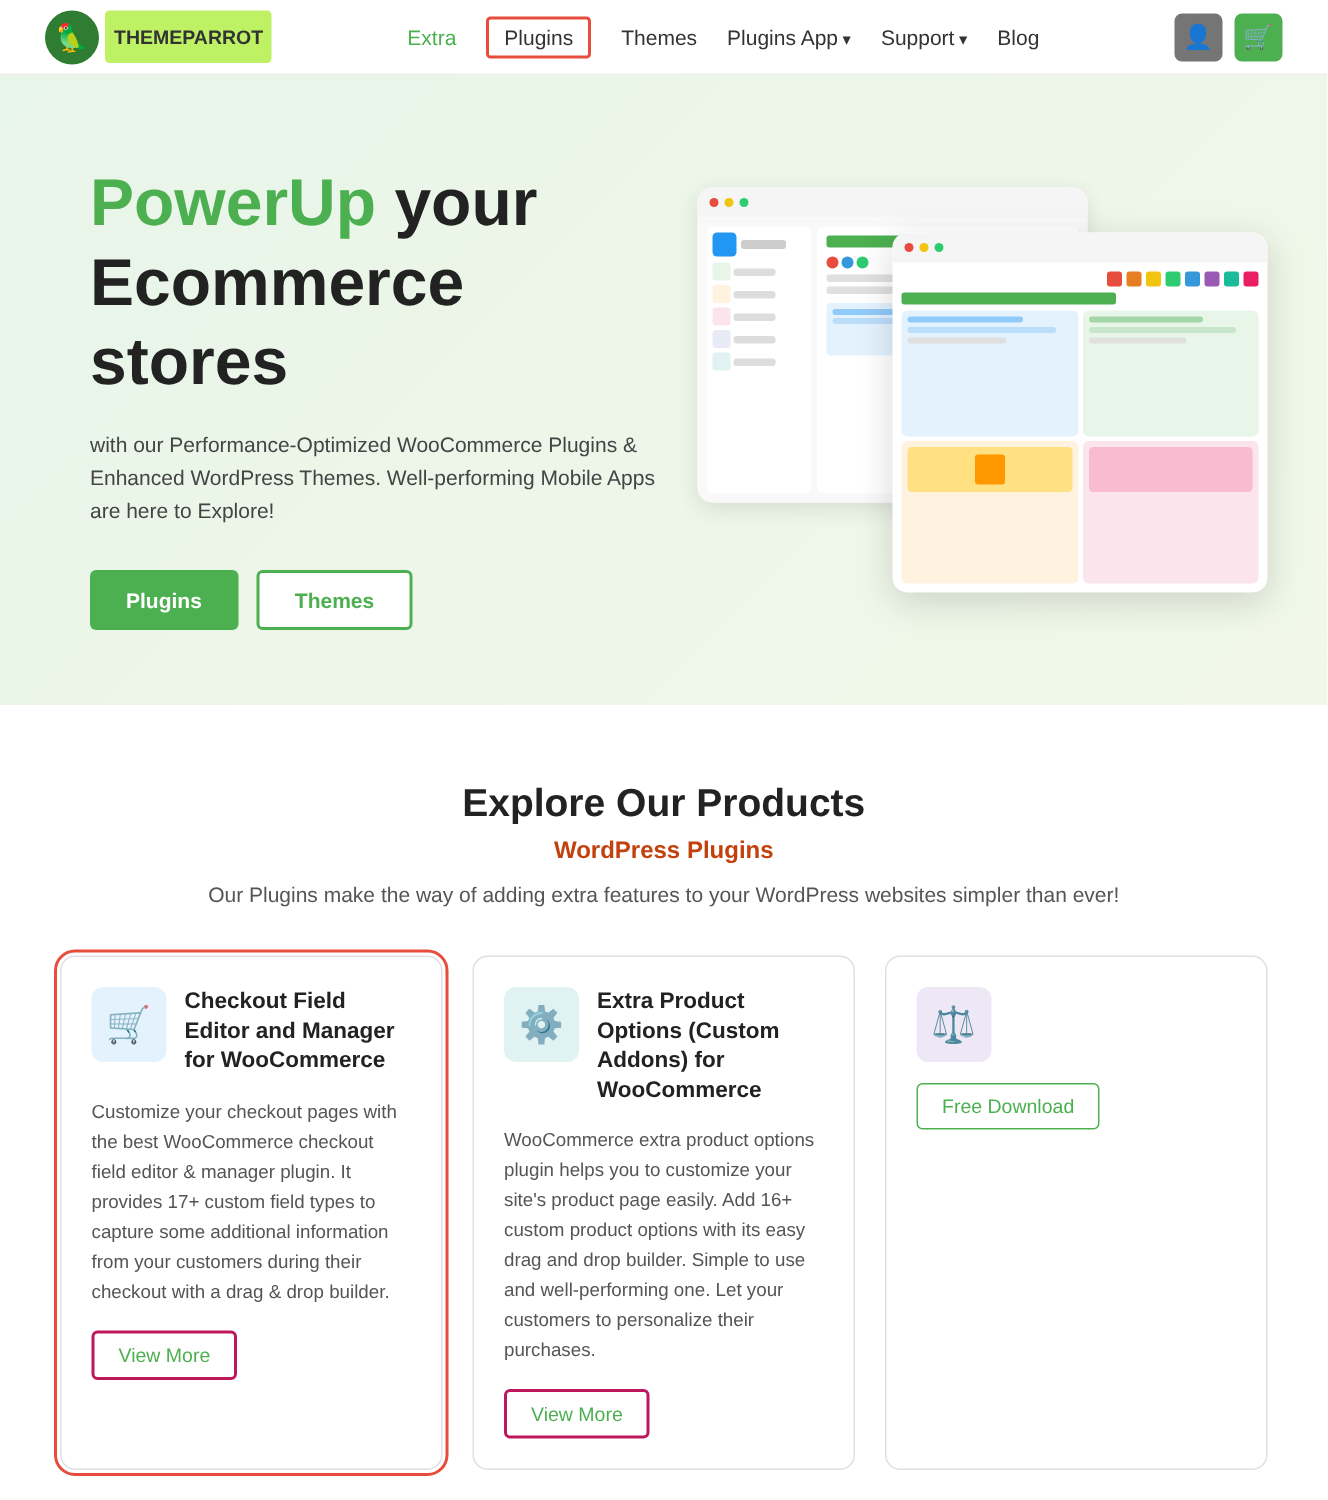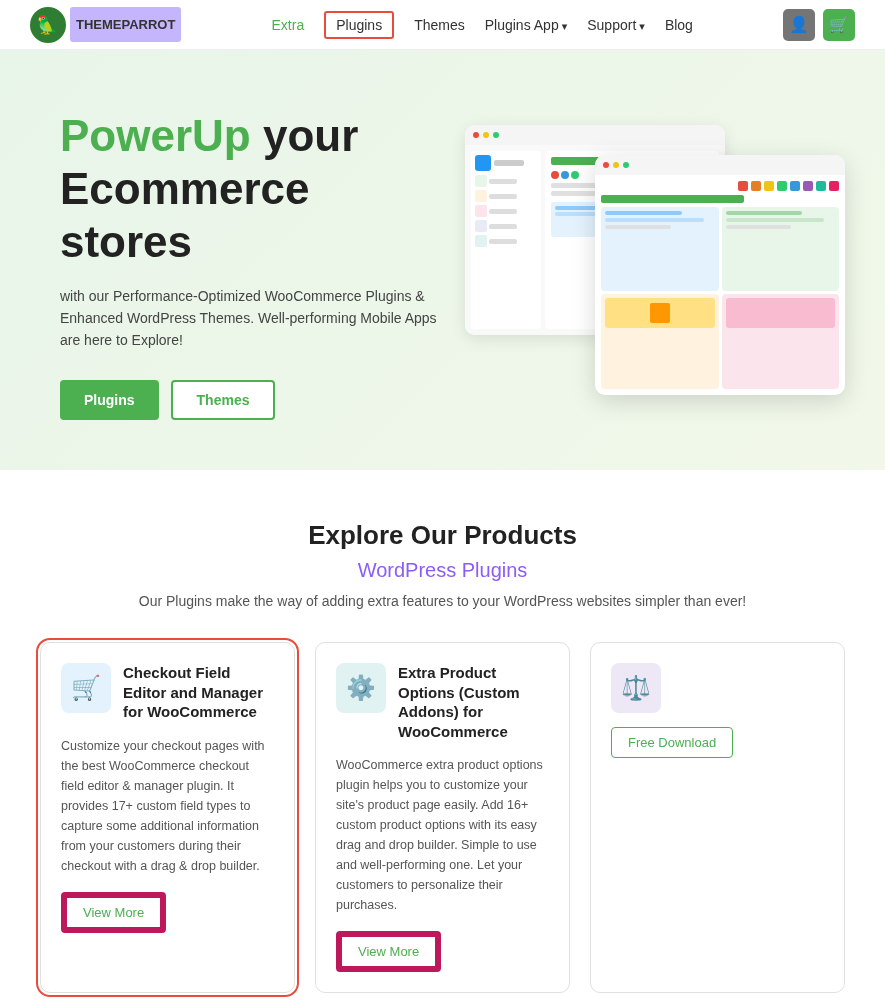--- a/index.html
+++ b/index.html
@@ -23,21 +23,21 @@
     .logo-parrot {
       width: 36px; height: 36px;
       background: #2e7d32;
       border-radius: 50%;
       display: flex; align-items: center; justify-content: center;
       color: #fff; font-size: 18px;
       overflow: hidden;
     }
     .logo-text {
       font-size: 13px; font-weight: bold; color: #333;
-      background: #c4b5fd; padding: 10px 6px; border-radius: 3px;
+      background: #bef264; padding: 10px 6px; border-radius: 3px;
     }
     .navbar-nav {
       display: flex; align-items: center; gap: 20px;
     }
     .nav-item {
       font-size: 14px; color: #333; cursor: pointer; text-decoration: none;
     }
     .nav-item.active { color: #4caf50; }
     .nav-item.plugins-active {
       border: 2px solid #e74c3c;
@@ -126,21 +126,21 @@
       width: 280px; z-index: 2;
     }
     .mock2 {
       position: absolute; top: 40px; left: 120px;
       width: 260px; z-index: 3;
     }
 
     
     .explore-section { padding: 50px 40px; text-align: center; }
     .explore-title { font-size: 26px; font-weight: bold; color: #222; margin-bottom: 8px; }
-    .explore-subtitle-green { font-size: 20px; font-weight: normal; color: #8b5cf6; margin-bottom: 8px; }
+    .explore-subtitle-green { font-size: 16px; font-weight: bold; color: #c2410c; margin-bottom: 8px; }
     .explore-desc { font-size: 14px; color: #555; line-height: 1.6; margin-bottom: 30px; }
 
     
     .plugins-grid {
       display: grid;
       grid-template-columns: 1fr 1fr 1fr;
       gap: 20px;
       max-width: 820px;
       margin: 0 auto 30px;
     }
@@ -173,21 +173,21 @@
     .plugin-icon.blue { background: #e3f2fd; }
     .plugin-icon.teal { background: #e0f2f1; }
     .plugin-icon.gray { background: #ede7f6; }
     .plugin-name {
       font-size: 15px; font-weight: bold; color: #222; line-height: 1.3;
     }
     .plugin-desc {
       font-size: 12.5px; color: #555; line-height: 1.6; margin-bottom: 16px;
     }
     .btn-view-more {
-      border: 6px solid #be185d;
+      border: 2px solid #be185d;
       color: #4caf50;
       background: #fff;
       padding: 7px 16px;
       border-radius: 4px;
       font-size: 13px;
       cursor: pointer;
     }
     .btn-free {
       border: 1px solid #4caf50;
       color: #4caf50;

